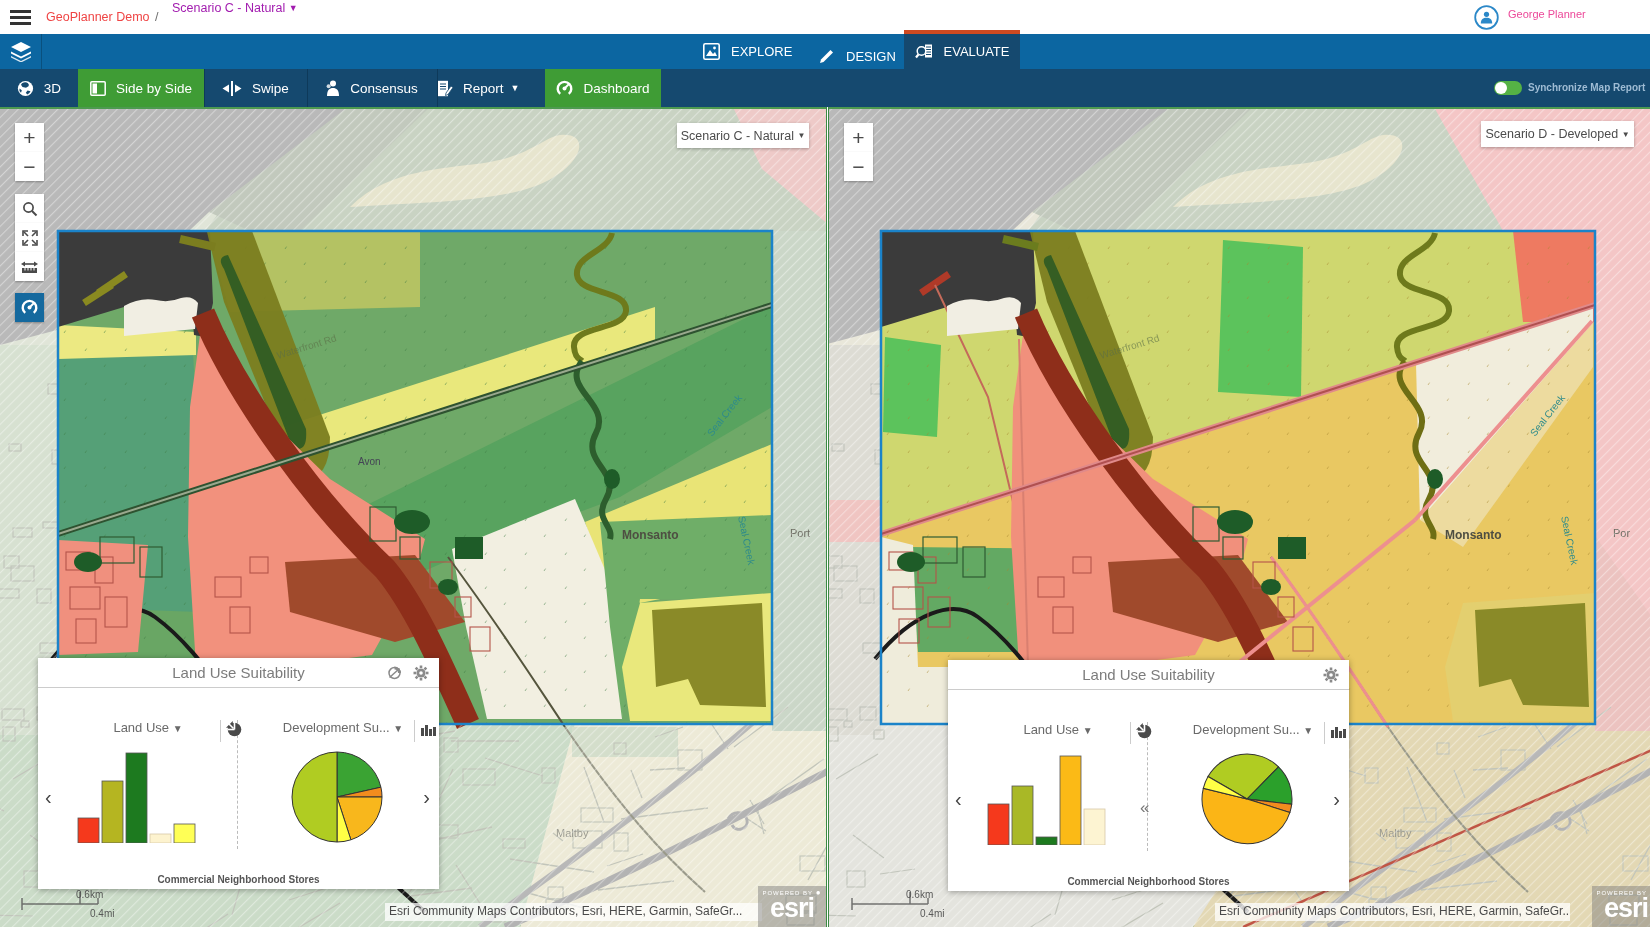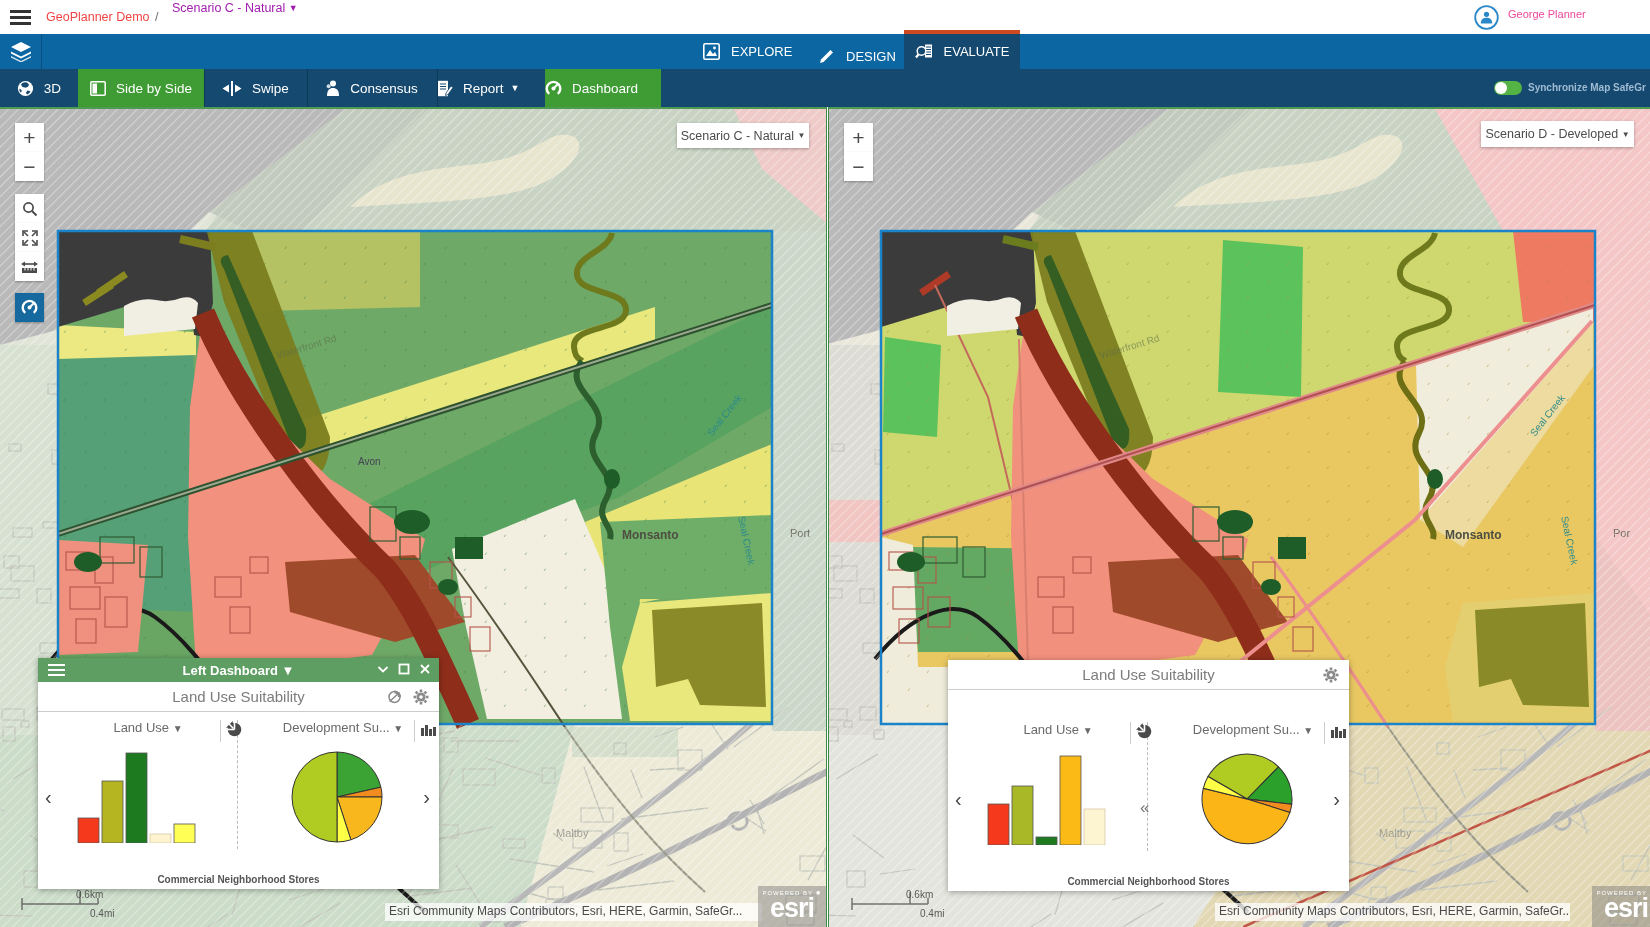--- a/index.html
+++ b/index.html
@@ -110,33 +110,33 @@
         <svg width="16" height="17" viewBox="0 0 16 17">
           <path d="M1,0.8 h10 v15.4 h-10 Z" fill="#fff"></path>
           <g stroke="#15496f" stroke-width="1">
             <line x1="3" y1="4" x2="9" y2="4"></line>
             <line x1="3" y1="6.5" x2="9" y2="6.5"></line>
             <line x1="3" y1="9" x2="9" y2="9"></line>
           </g>
           <path d="M9,13 L14,6 L16,7.5 L11,14.5 L8.5,15.5 Z" fill="#fff" stroke="#15496f" stroke-width="0.8"></path>
         </svg>
       </span>Report<span style="font-size:9px;margin-left:7px">▼</span></div>
-  <div style="position:absolute;left:545px;top:0;width:116px;height:38px;background:#3f9c35;display:flex;align-items:center;color:#fff;font-size:13.5px"><span style="margin-right:10px;display:inline-flex">
+  <div style="position:absolute;left:545px;top:0;width:116px;height:38px;background:#3f9c35;display:flex;align-items:center;justify-content:center;color:#fff;font-size:13.5px"><span style="margin-right:10px;display:inline-flex">
         <svg width="17" height="17" viewBox="0 0 17 17">
           <g fill="none" stroke="#fff">
             <path d="M4.2,13.9 A6.8,6.8 0 1 1 12.8,13.9" stroke-width="2.4"></path>
             <line x1="8.5" y1="8.5" x2="13.6" y2="3.4" stroke-width="2"></line>
           </g>
           <circle cx="8.5" cy="8.5" r="2" fill="#fff"></circle>
         </svg>
       </span>Dashboard</div>
   <div class="abs" style="left:1494px;top:12px;width:28px;height:14px;background:#55b245;border-radius:7px">
     <div style="position:absolute;left:1px;top:1px;width:12px;height:12px;background:#fff;border-radius:50%"></div>
   </div>
-  <span class="abs" style="left:1528px;top:13px;font-size:10px;font-weight:bold;color:#9fbcd4">Synchronize Map SafeGr</span>
+  <span class="abs" style="left:1528px;top:13px;font-size:10px;font-weight:bold;color:#9fbcd4">Synchronize Map Report</span>
 </div>
 
 <div class="abs" style="left:0;top:107px;width:826px;height:820px;overflow:hidden">
     <svg width="826" height="820" viewBox="0 0 826 820" style="display:block">
       <defs>
 <pattern id="gleft" width="40" height="34" patternUnits="userSpaceOnUse">
 <path d="M5,6 l1.6,-2.4 M24,22 l1.6,-2.4" stroke="#3d7a42" stroke-width="1" fill="none"></path>
 </pattern>
 <pattern id="hleft" width="7" height="7" patternTransform="rotate(45)" patternUnits="userSpaceOnUse">
 <rect width="7" height="7" fill="none"></rect>
@@ -599,39 +599,20 @@
       <line x1="2" y1="16" x2="78" y2="16"></line>
       <line x1="2" y1="10" x2="2" y2="22"></line>
       <line x1="78" y1="10" x2="78" y2="16"></line>
       <line x1="60" y1="4" x2="60" y2="16"></line>
     </g>
 <text x="56" y="10" font-size="10" fill="#4a4a4a" opacity="0.9" font-family="Liberation Sans">0.6km</text>
 <text x="70" y="29" font-size="10" fill="#4a4a4a" opacity="0.9" font-family="Liberation Sans">0.4mi</text>
   </svg>
 
 <div style="position:absolute;left:38px;top:658px;width:401px;height:231px;background:#fff;box-shadow:0 1px 6px rgba(0,0,0,0.35);font-family:'Liberation Sans',sans-serif">
- <div style="height:24px;background:#5f9e62;color:#fff;display:flex;align-items:center;position:relative">
-   <div style="margin-left:10px;width:17px">
-     <div style="height:2.5px;background:#fff;margin:2.5px 0"></div>
-        <div style="height:2.5px;background:#fff;margin:2.5px 0"></div>
-        <div style="height:2.5px;background:#fff;margin:2.5px 0"></div>
-   </div>
-   <div style="position:absolute;left:0;right:0;text-align:center;font-size:13px;font-weight:bold">Left Dashboard ▼</div>
-   <div style="position:absolute;right:8px;top:5px;display:flex;gap:9px">
-     <svg width="12" height="12" viewBox="0 0 12 12">
-          <path d="M1.5,4 L6,8.5 L10.5,4" fill="none" stroke="#fff" stroke-width="1.8"></path>
-        </svg>
-     <svg width="12" height="12" viewBox="0 0 12 12">
-          <rect x="1.5" y="1.5" width="9" height="9" fill="none" stroke="#fff" stroke-width="1.8"></rect>
-        </svg>
-     <svg width="12" height="12" viewBox="0 0 12 12">
-          <path d="M2,2 L10,10 M10,2 L2,10" stroke="#fff" stroke-width="1.8"></path>
-        </svg>
-   </div>
- </div>
  <div style="height:30px;border-bottom:1px solid #ccc;position:relative">
    <div style="text-align:center;font-size:15px;color:#7c7c7c;padding-top:6px">Land Use Suitability</div>
    <div style="position:absolute;right:36px;top:8px"><svg width="17" height="14" viewBox="0 0 17 14">
           <circle cx="8.5" cy="7" r="5.5" fill="none" stroke="#8a8a8a" stroke-width="1.5"></circle>
           <path d="M3.5,11.5 L13.5,2.5" stroke="#8a8a8a" stroke-width="1.5"></path>
           <path d="M8.5,2 a5,5 0 0 1 5,5" fill="none" stroke="#8a8a8a" stroke-width="3"></path>
         </svg></div>
    <div style="position:absolute;right:10px;top:7px"><svg width="16" height="16" viewBox="0 0 16 16">
           <g fill="#8a8a8a">
             <circle cx="8" cy="8" r="4.6"></circle>

